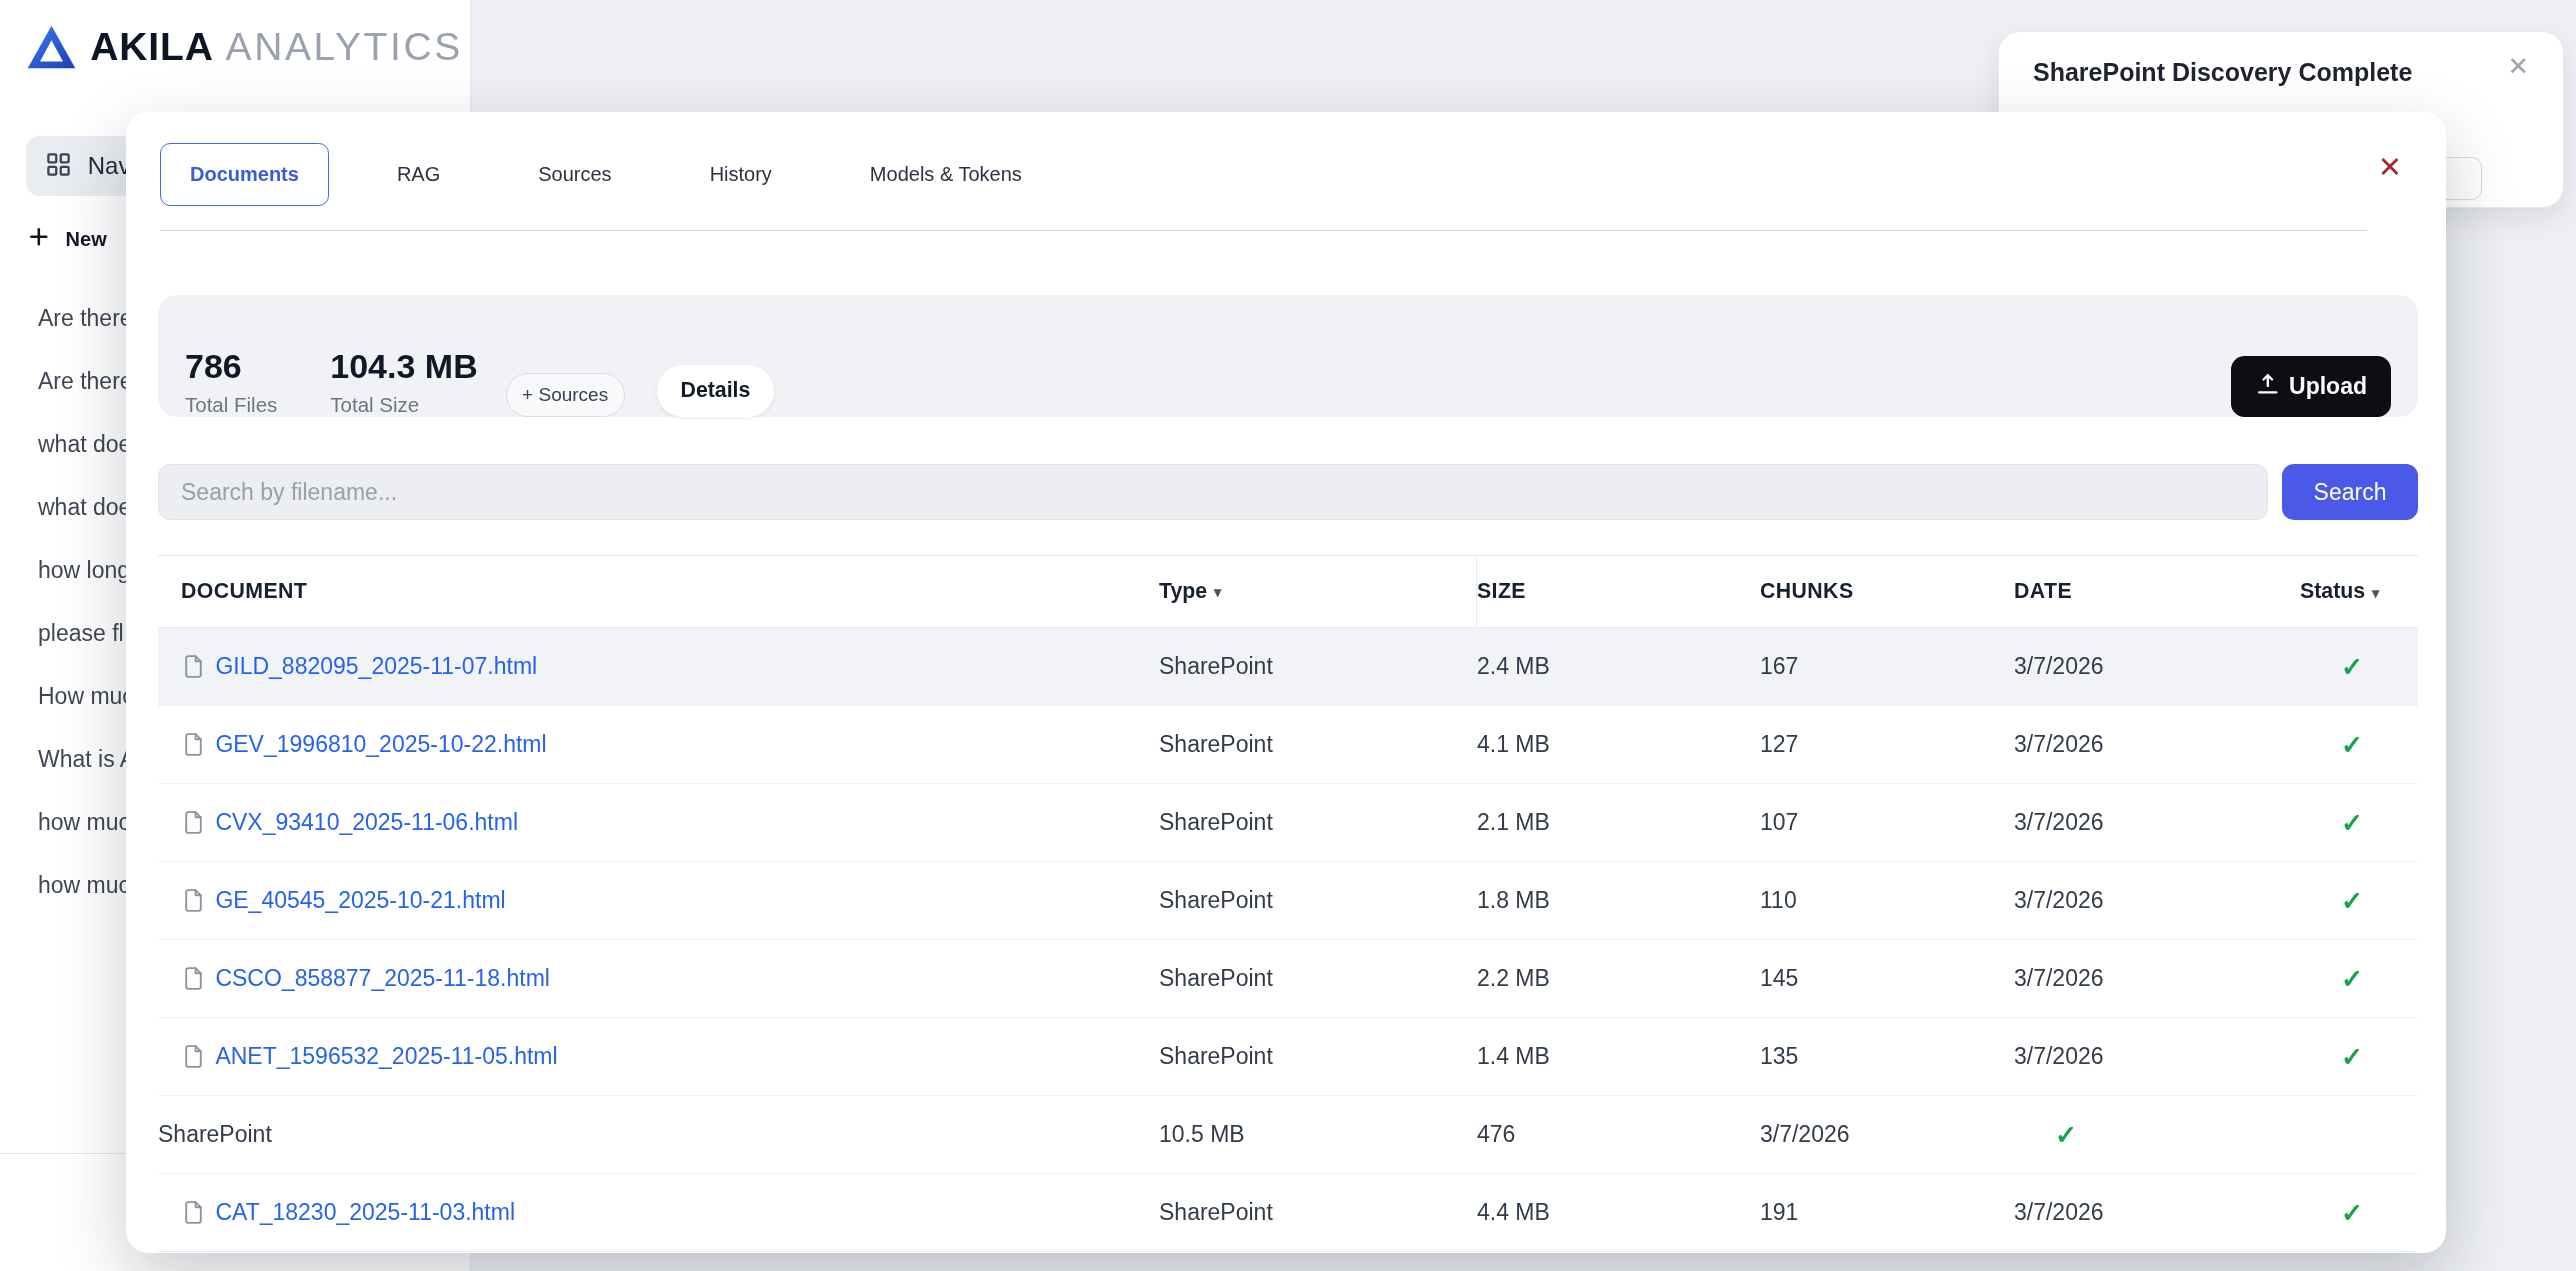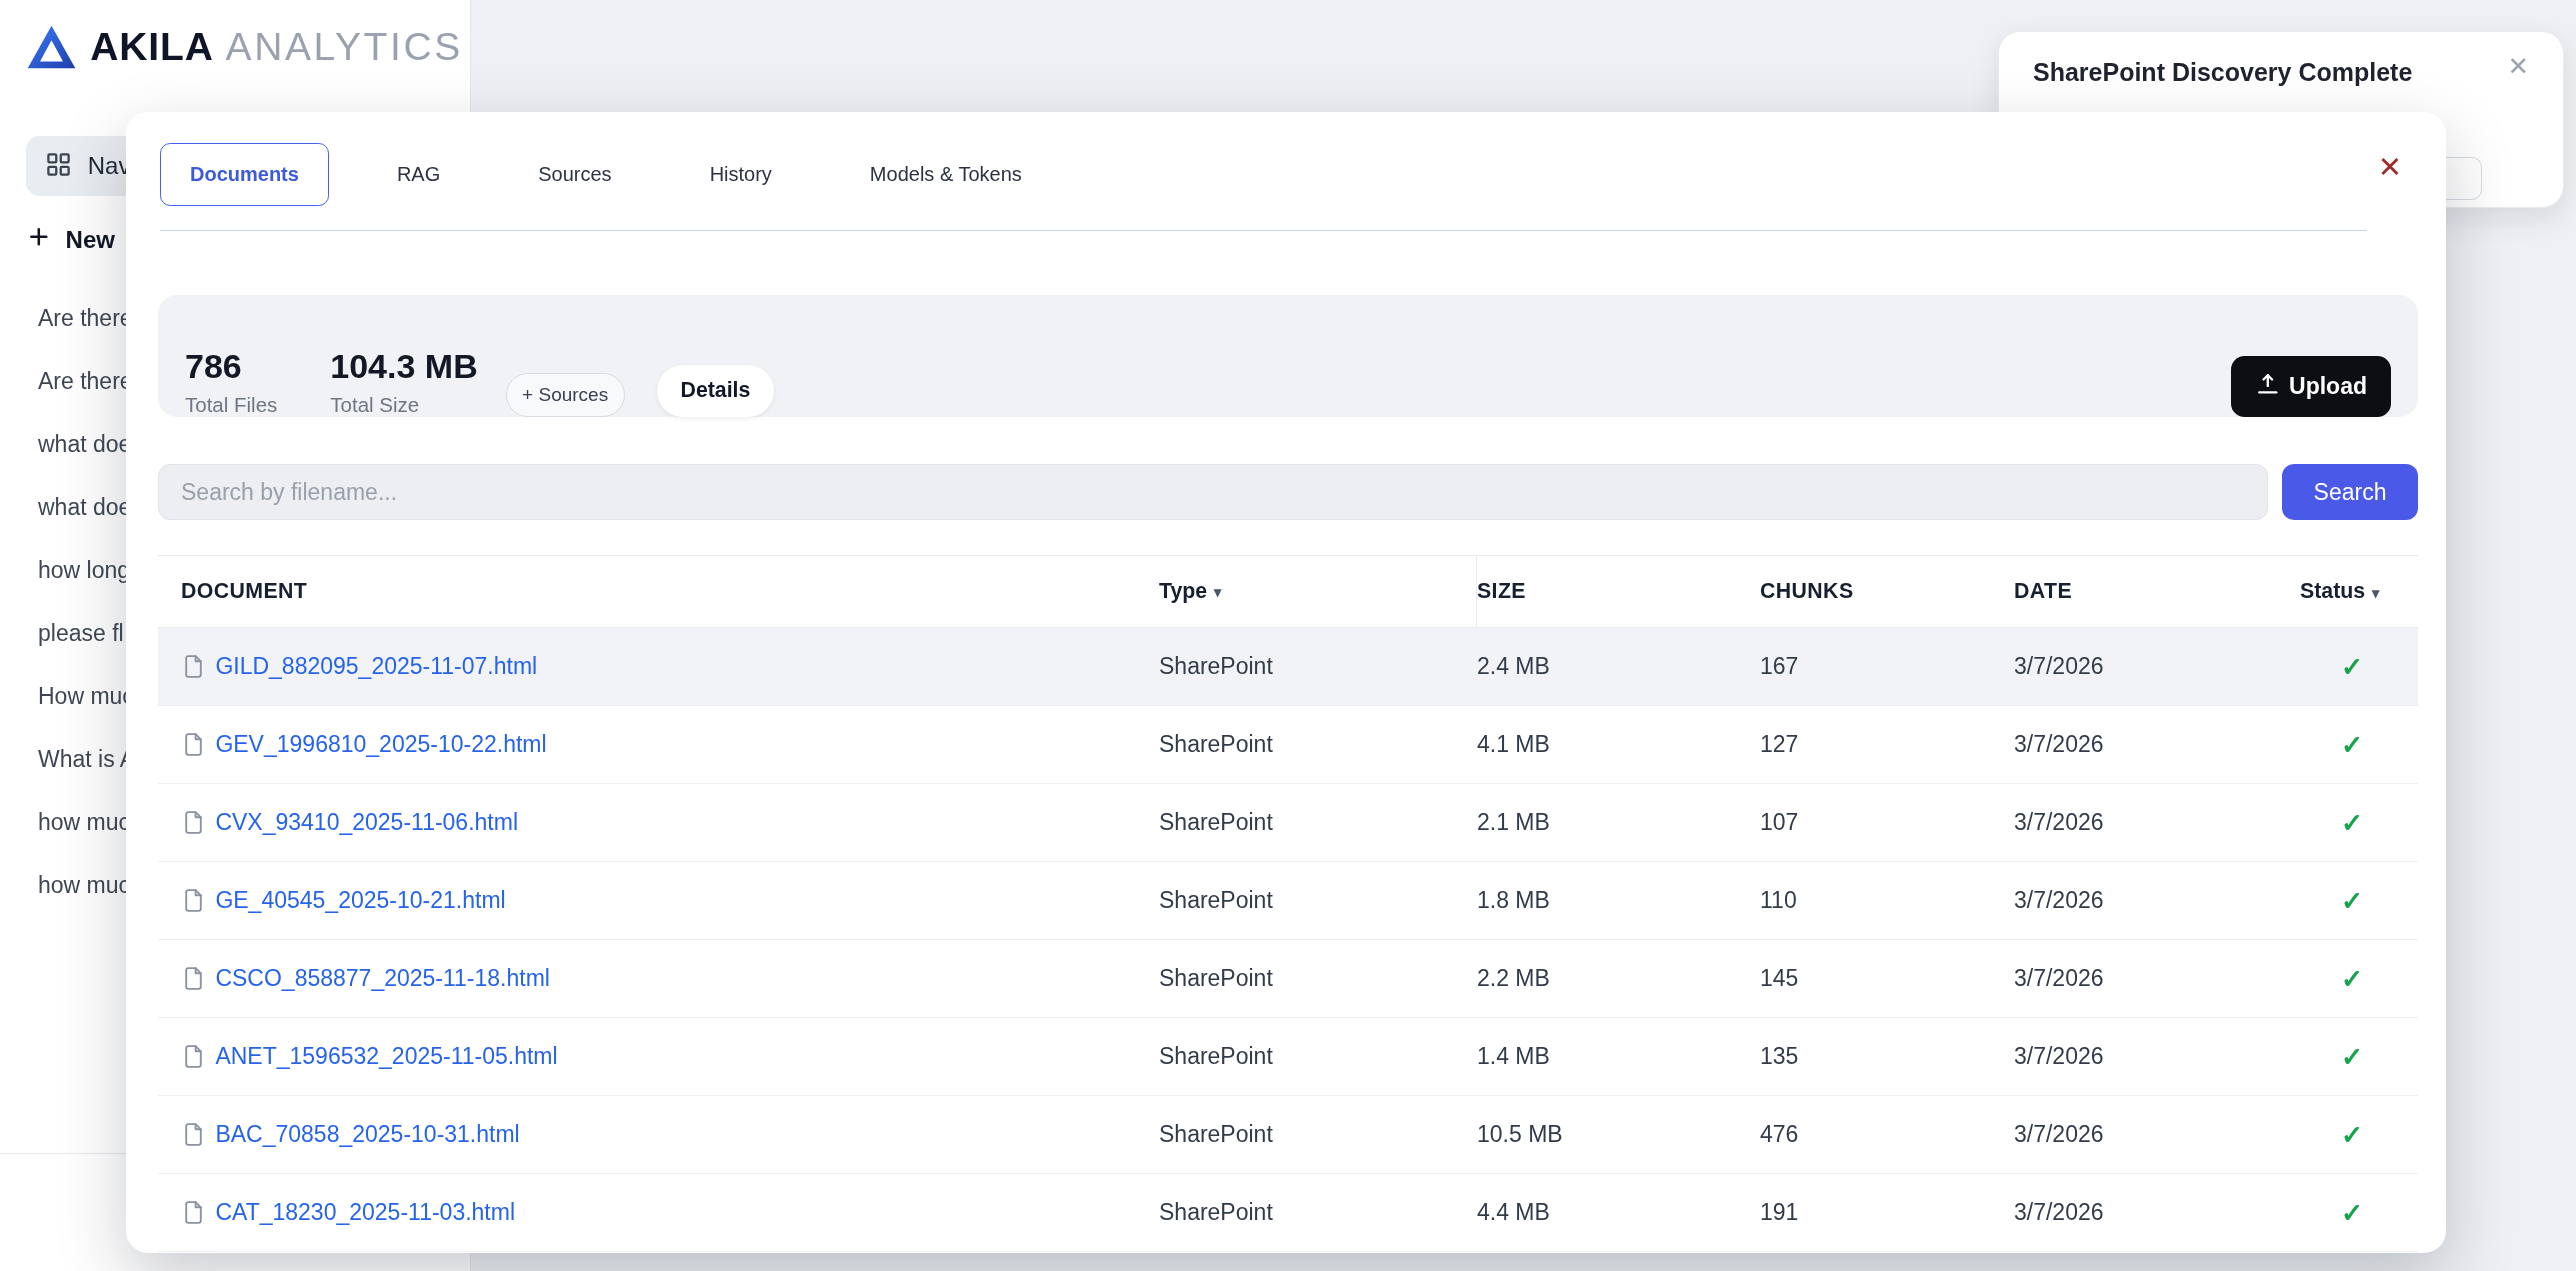--- a/index.html
+++ b/index.html
@@ -9,21 +9,21 @@
   
   .sidebar { position: absolute; left: 0; top: 0; width: 471px; height: 1272px; background: #ffffff; border-right: 0.9px solid #e3e6ea; z-index: 1; }
   .brand { display: flex; align-items: center; gap: 13.6px; padding: 24px 0 0 25.6px; }
   .brand-mark svg { width: 51px; height: 46px; display: block; }
   .brand-text { font-size: 39px; white-space: nowrap; letter-spacing: 0.9px; }
   .brand-bold { font-weight: 700; color: #0d1526; }
   .brand-light { font-weight: 400; color: #99a2ae; letter-spacing: 2.6px; }
   .nav-pill { position: absolute; left: 26.4px; top: 136px; height: 60px; width: 341px; background: #e9ecf0; border-radius: 13.6px; display: flex; align-items: center; gap: 15.4px; padding: 0 19px; }
   .nav-pill svg { width: 27px; height: 27px; stroke: #3b4350; fill: none; stroke-width: 2; }
   .nav-label { font-size: 24px; color: #1f2937; font-weight: 500; }
-  .new-btn { position: absolute; left: 26.4px; top: 214px; height: 51px; display: flex; align-items: center; gap: 13.6px; font-size: 24px; font-weight: 600; color: #111827; }
+  .new-btn { position: absolute; left: 26.4px; top: 214px; height: 51px; display: flex; align-items: center; gap: 13.6px; font-size: 20px; font-weight: 600; color: #111827; }
   .new-btn svg { width: 25.6px; height: 25.6px; stroke: #12161f; fill: none; stroke-width: 2.4; stroke-linecap: round; }
   .chat-list { position: absolute; left: 0; top: 287px; width: 471px; }
   .chat-item { height: 63px; line-height: 63px; padding-left: 38px; font-size: 23px; font-weight: 500; color: #3f4754; white-space: nowrap; overflow: hidden; }
   .side-divider { position: absolute; left: 0; top: 1153px; width: 471px; border-top: 0.9px solid #e5e7eb; }
 
   
   .toast { position: absolute; left: 1998px; top: 31px; width: 566px; height: 177px; background: #fff; border: 0.9px solid #e7eaee; border-radius: 22px; box-shadow: 0 10.2px 29px rgba(16,24,40,.10); padding: 25.6px 34px; z-index: 5; }
   .toast-title { font-size: 25px; font-weight: 700; color: #1f2430; }
   .toast-msg { font-size: 22px; color: #6f7683; margin-top: 25.6px; white-space: nowrap; }
   .toast-close { position: absolute; top: 19px; right: 34px; font-size: 25.6px; color: #9aa2ae; }
@@ -276,29 +276,20 @@
             </span>
             <span class="flink">ANET_1596532_2025-11-05.html</span>
           </div>
           <div class="td c2">SharePoint</div>
           <div class="td c3">1.4 MB</div>
           <div class="td c4">135</div>
           <div class="td c5">3/7/2026</div>
           <div class="td c6"><span class="check">✓</span></div>
         </div>
         <div class="trow">
-          <div class="td c1">
-            <span class="ficon">
-              <svg viewBox="0 0 24 24">
-                <path d="M14 2H7a2 2 0 0 0-2 2v16a2 2 0 0 0 2 2h10a2 2 0 0 0 2-2V7z"></path>
-                <path d="M14 2v5h5"></path>
-              </svg>
-            </span>
-            <span class="flink">BAC_70858_2025-10-31.html</span>
-          </div>
           <div class="td c2">SharePoint</div>
           <div class="td c3">10.5 MB</div>
           <div class="td c4">476</div>
           <div class="td c5">3/7/2026</div>
           <div class="td c6"><span class="check">✓</span></div>
         </div>
         <div class="trow">
           <div class="td c1">
             <span class="ficon">
               <svg viewBox="0 0 24 24">

